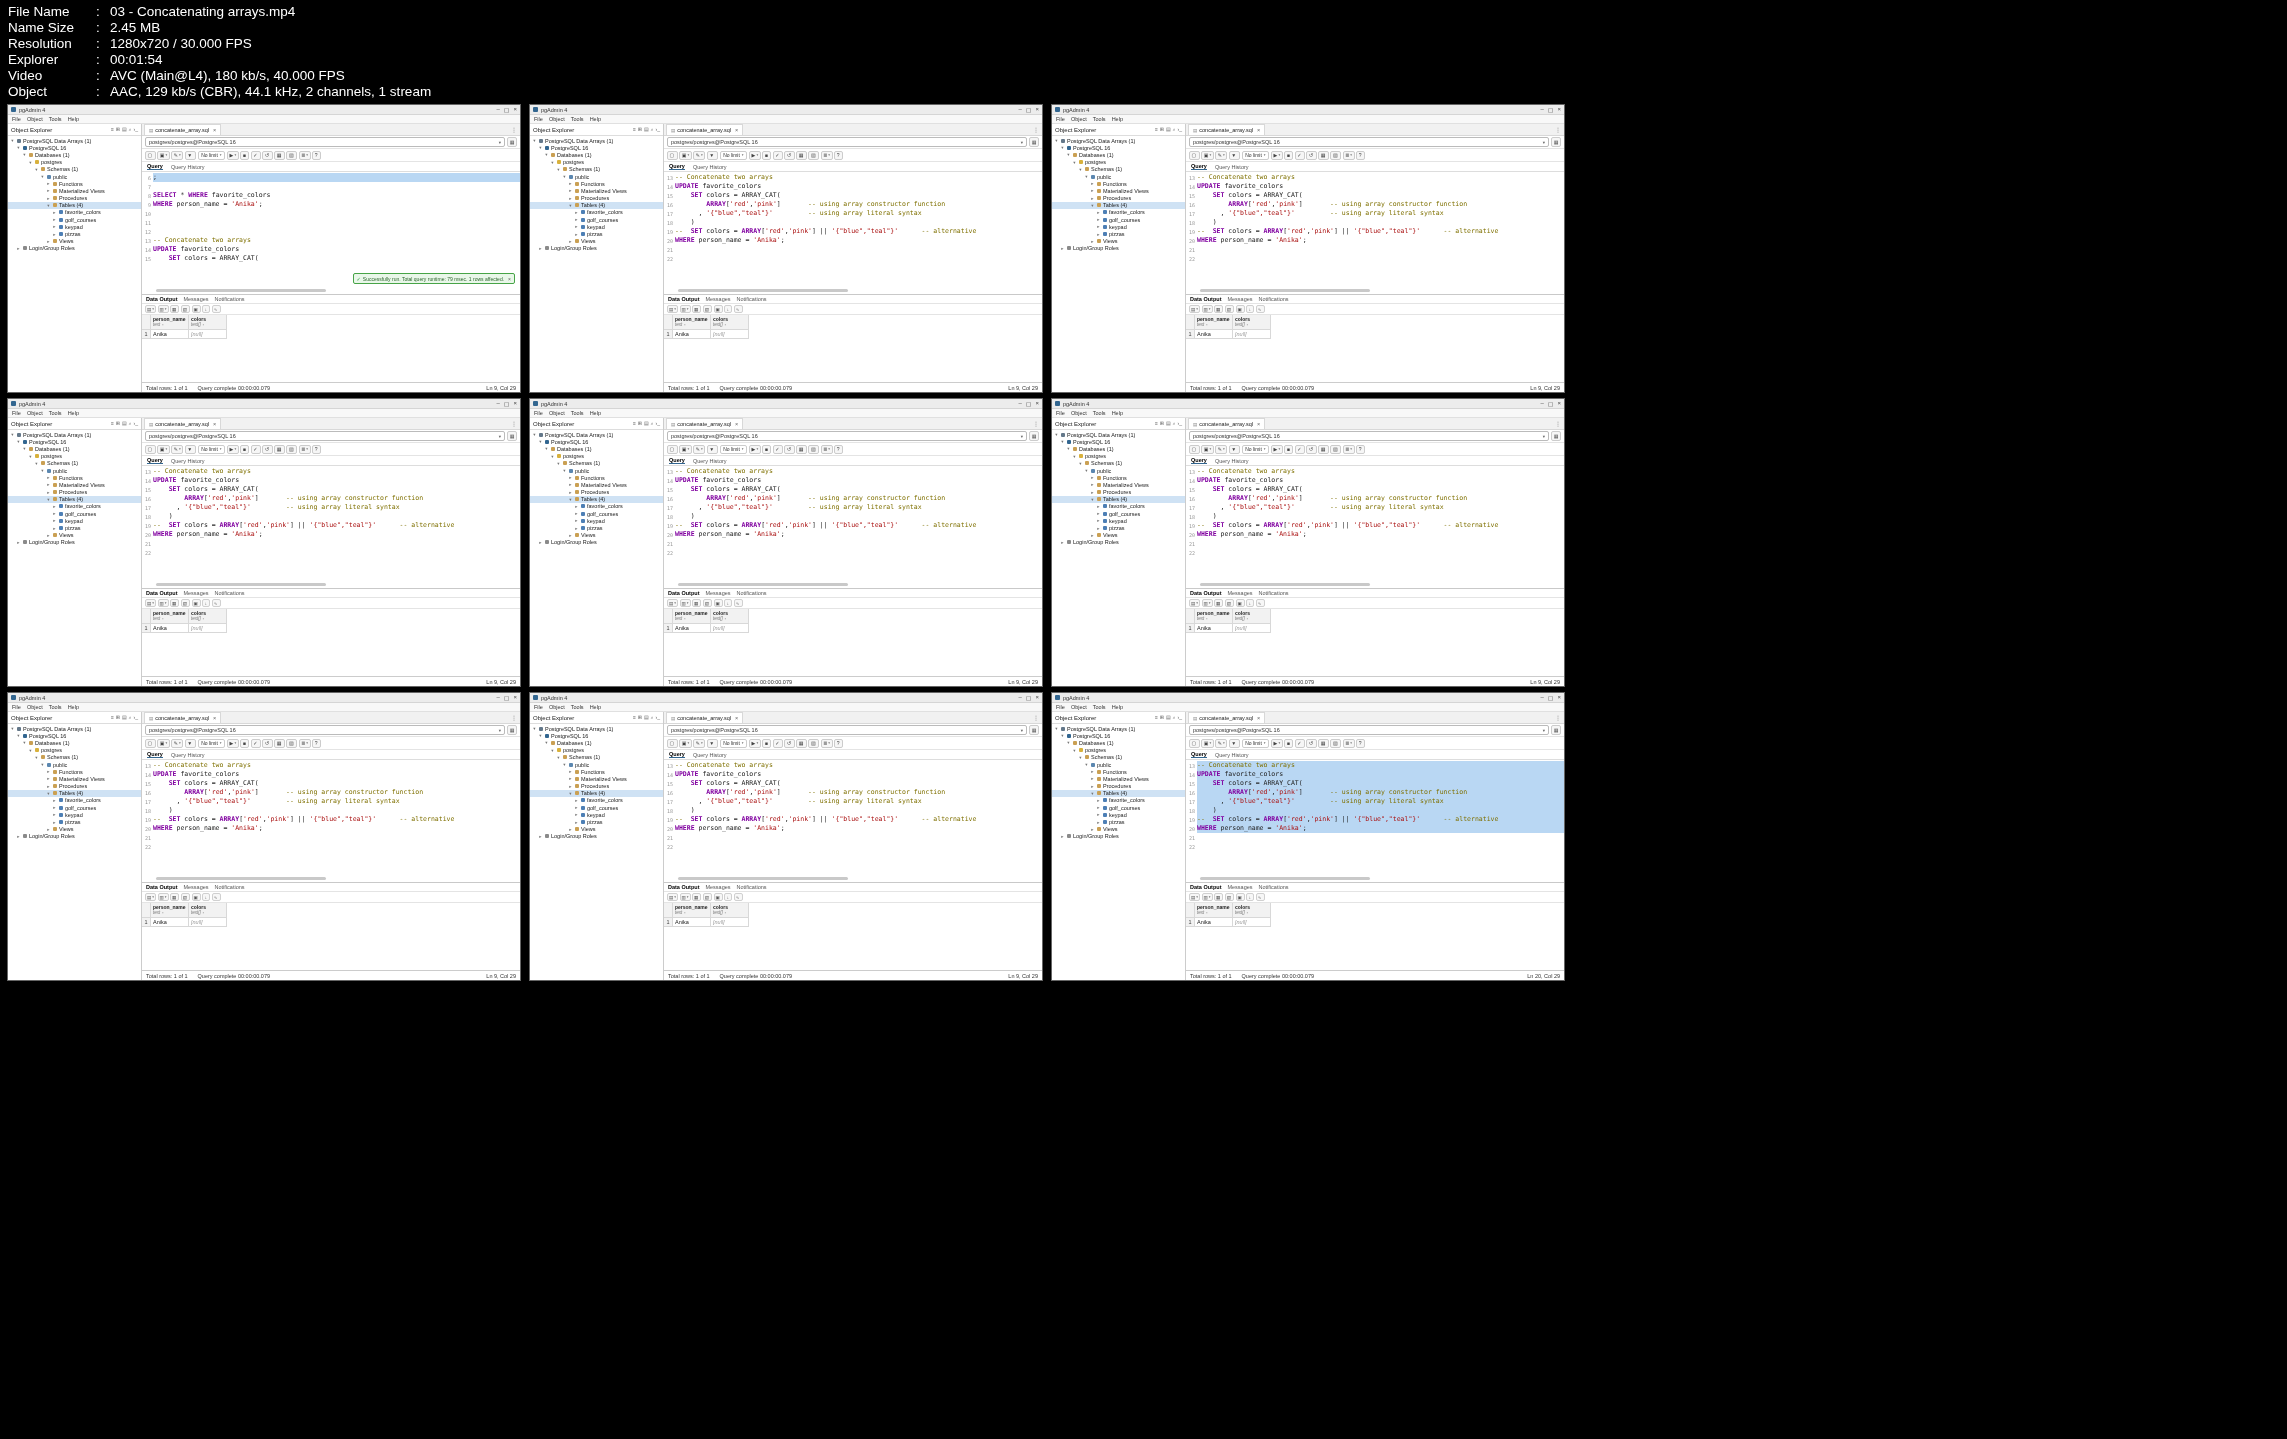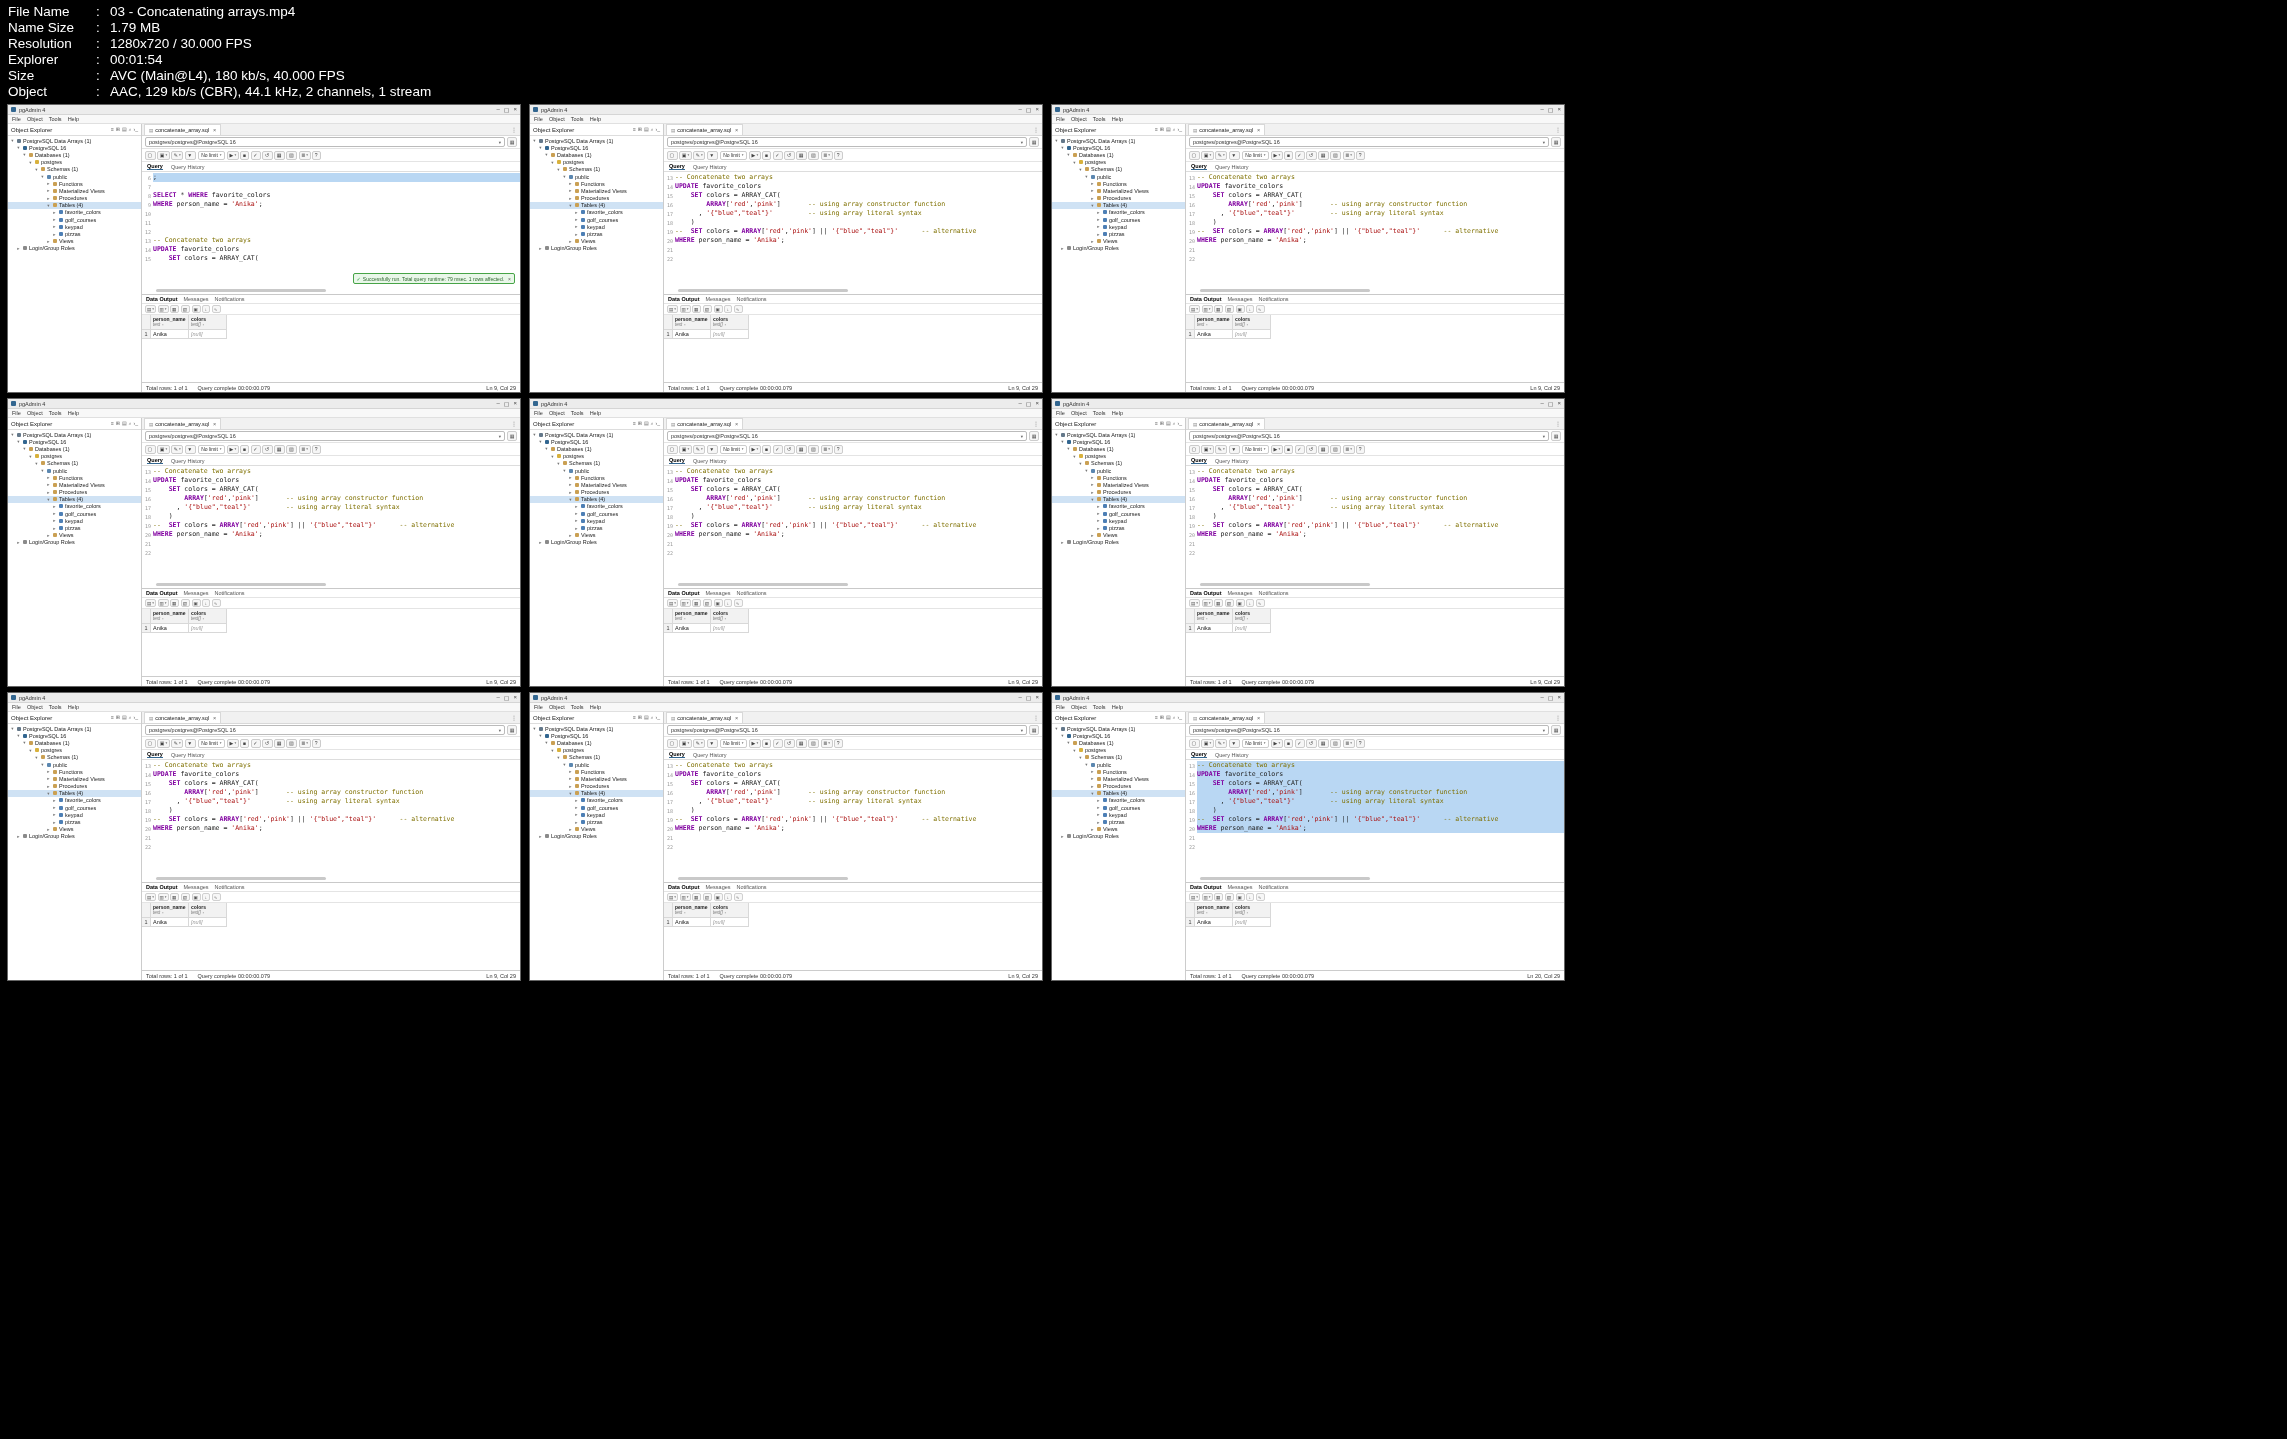--- a/index.html
+++ b/index.html
@@ -108,34 +108,34 @@
 
 <div class="meta">
     <div class="meta-row">
     <span class="meta-label">File Name</span>
     <span class="meta-colon">:</span>
     <span class="meta-value">03 - Concatenating arrays.mp4</span>
   </div>
     <div class="meta-row">
     <span class="meta-label">Name Size</span>
     <span class="meta-colon">:</span>
-    <span class="meta-value">1.79 MB</span>
+    <span class="meta-value">2.45 MB</span>
   </div>
     <div class="meta-row">
     <span class="meta-label">Resolution</span>
     <span class="meta-colon">:</span>
     <span class="meta-value">1280x720 / 30.000 FPS</span>
   </div>
     <div class="meta-row">
     <span class="meta-label">Explorer</span>
     <span class="meta-colon">:</span>
     <span class="meta-value">00:01:54</span>
   </div>
     <div class="meta-row">
-    <span class="meta-label">Size</span>
+    <span class="meta-label">Video</span>
     <span class="meta-colon">:</span>
     <span class="meta-value">AVC (Main@L4), 180 kb/s, 40.000 FPS</span>
   </div>
     <div class="meta-row">
     <span class="meta-label">Object</span>
     <span class="meta-colon">:</span>
     <span class="meta-value">AAC, 129 kb/s (CBR), 44.1 kHz, 2 channels, 1 stream</span>
   </div>
   </div>
 

